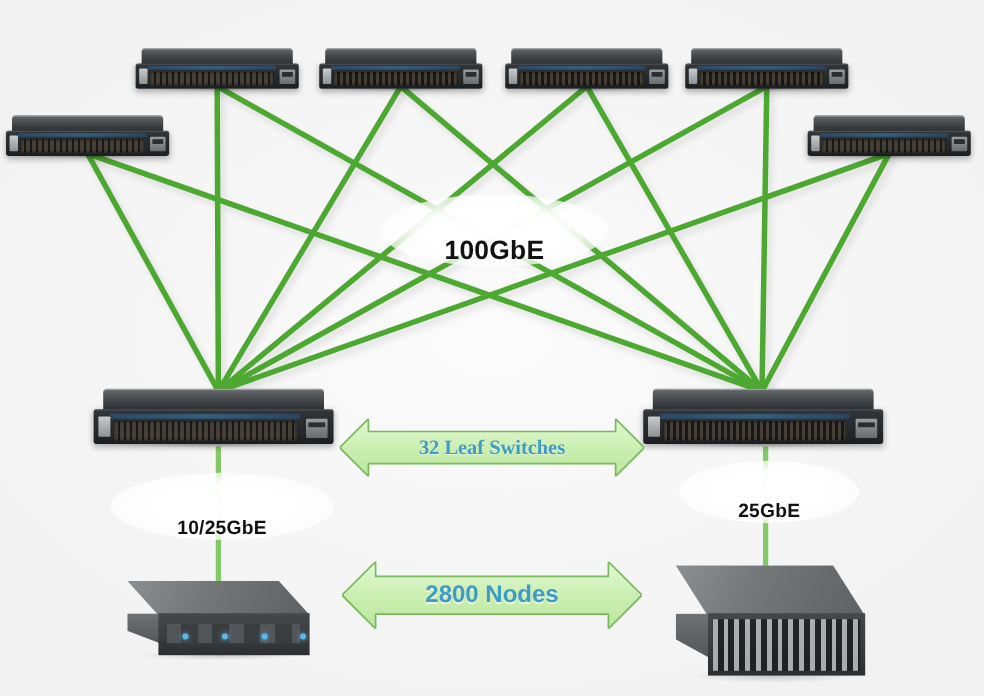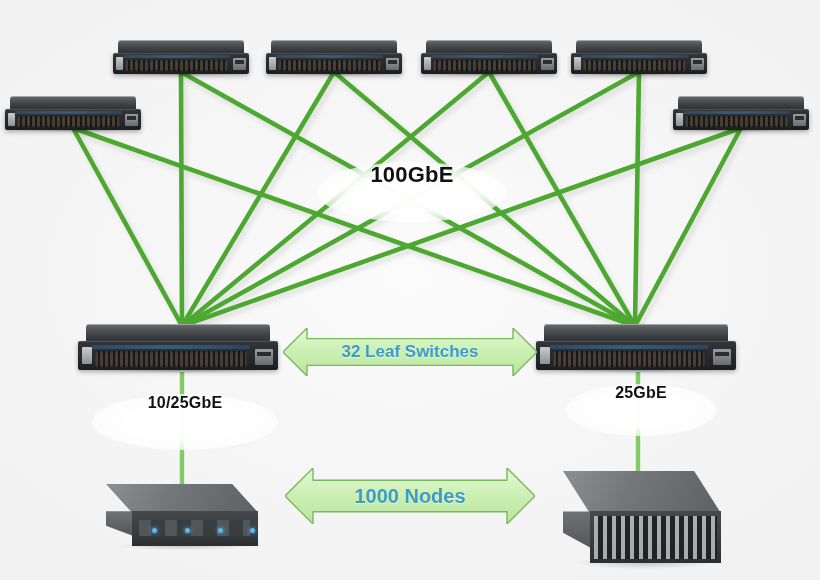--- a/index.html
+++ b/index.html
@@ -207,21 +207,21 @@
     border-radius: 50%;
     background: #5bb8e8;
     box-shadow: 0 0 4px #5bb8e8;
   }
 
   
   .oval-label {
     position: absolute;
     transform: translate(-50%, -50%);
     display: flex;
-    align-items: flex-start;
+    align-items: flex-end;
     justify-content: center;
     color: #111111;
     font-weight: bold;
     letter-spacing: 0.2px;
     background: radial-gradient(ellipse at center,
                 rgba(255,255,255,0.99) 0%,
                 rgba(255,255,255,0.97) 45%,
                 rgba(255,255,255,0.72) 70%,
                 rgba(255,255,255,0.0) 100%);
     border-radius: 50%;
@@ -417,21 +417,21 @@
       </div>
       <div class="oval-label" style="left: 185px; top: 422px; width: 186px; height: 56px; font-size: 16px;">
         <span>10/25GbE</span>
       </div>
       <div class="oval-label" style="left: 641px; top: 410px; width: 150px; height: 52px; font-size: 16px;">
         <span>25GbE</span>
       </div>
     </div>
 
   <div id="arrow-layer">
-      <div class="arrow-wrap" style="left: 410px; top: 352px; width: 254px; height: 48px;">
+      <div class="arrow-wrap" style="left: 410px; top: 373px; width: 254px; height: 48px; font-family: Liberation Serif, serif;">
         <svg width="254" height="48" viewBox="0 0 254 48">
           <defs>
             <linearGradient id="ag0" x1="0" y1="0" x2="0" y2="1">
               <stop offset="0%" stop-color="#e4f9d6"></stop>
               <stop offset="45%" stop-color="#cdf0b5"></stop>
               <stop offset="100%" stop-color="#b9e69c"></stop>
             </linearGradient>
           </defs>
           <polygon points="0.0,24.0 24.0,0.0 24.0,10.6 230.0,10.6 230.0,0.0 254.0,24.0 230.0,48.0 230.0,37.4 24.0,37.4 24.0,48.0" fill="url(#ag0)" stroke="#79b85c" stroke-width="1.4" stroke-linejoin="round"></polygon>
         </svg>
@@ -441,17 +441,17 @@
         <svg width="250" height="56" viewBox="0 0 250 56">
           <defs>
             <linearGradient id="ag1" x1="0" y1="0" x2="0" y2="1">
               <stop offset="0%" stop-color="#e4f9d6"></stop>
               <stop offset="45%" stop-color="#cdf0b5"></stop>
               <stop offset="100%" stop-color="#b9e69c"></stop>
             </linearGradient>
           </defs>
           <polygon points="0.0,28.0 28.0,0.0 28.0,12.3 222.0,12.3 222.0,0.0 250.0,28.0 222.0,56.0 222.0,43.7 28.0,43.7 28.0,56.0" fill="url(#ag1)" stroke="#79b85c" stroke-width="1.4" stroke-linejoin="round"></polygon>
         </svg>
-        <div class="arrow-text" style="font-size: 20px;">1000 Nodes</div>
+        <div class="arrow-text" style="font-size: 20px;">2800 Nodes</div>
       </div>
     </div>
 
 </div>
 
 </body></html>

